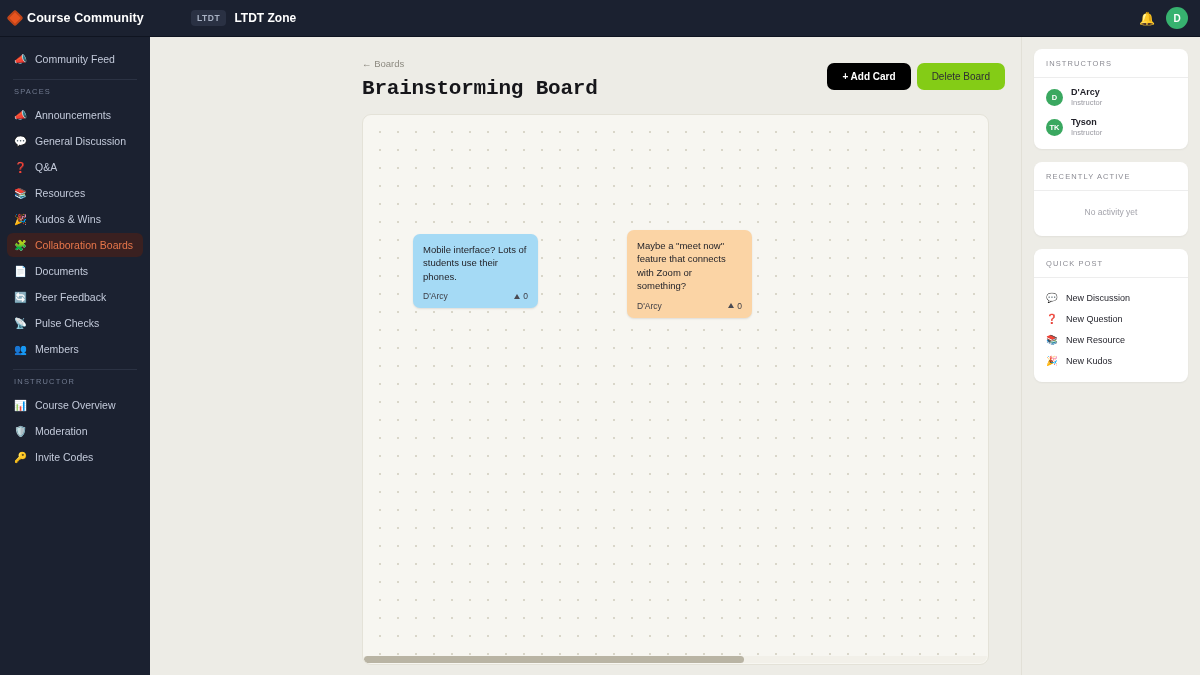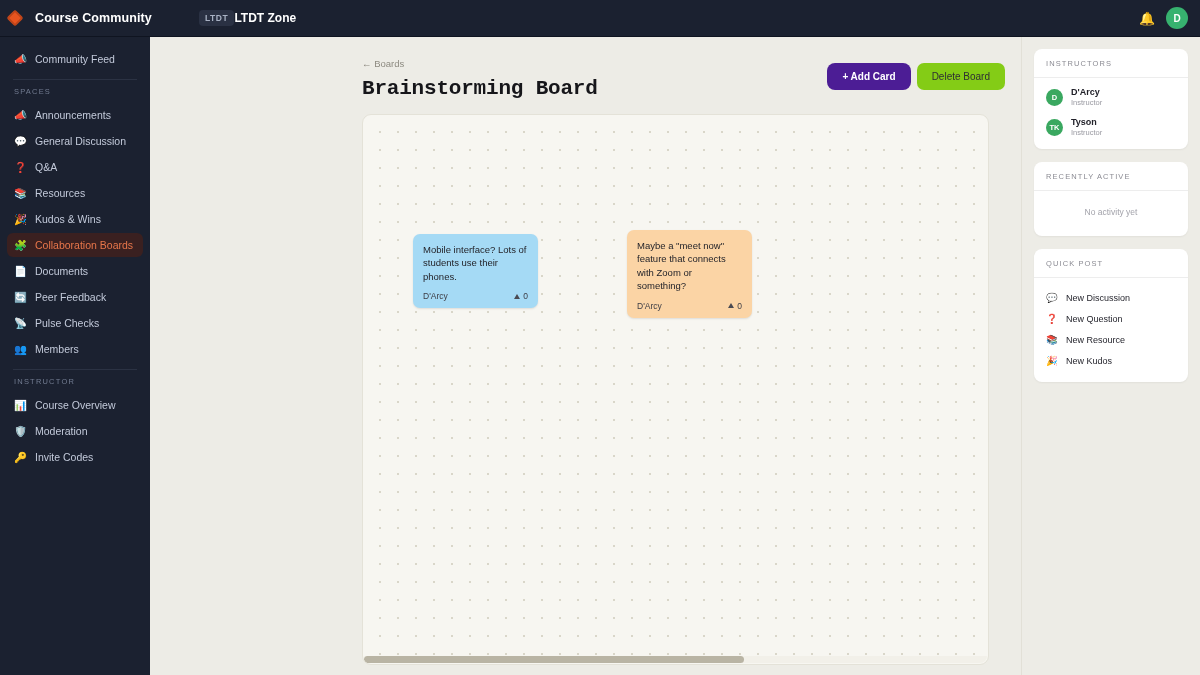--- a/index.html
+++ b/index.html
@@ -13,28 +13,28 @@
 
   
   .topbar {
     height: 37px; min-height: 37px;
     background: #1b2130;
     display: flex; align-items: center;
     padding: 0 12px 0 9px;
     position: relative;
     border-bottom: 1px solid #0f1420;
   }
-  .brand { display: flex; align-items: center; gap: 14px; }
+  .brand { display: flex; align-items: center; gap: 6px; }
   .diamond {
     width: 12px; height: 12px; background: #e8541f;
     transform: rotate(45deg); border-radius: 2px;
     box-shadow: inset 0 0 0 2px rgba(0,0,0,0.18);
   }
   .brand-name { color: #fff; font-size: 12.5px; font-weight: bold; letter-spacing: .1px; }
-  .tabgroup { display: flex; align-items: center; gap: 0; margin-left: 47px; }
+  .tabgroup { display: flex; align-items: center; gap: 8px; margin-left: 47px; }
   .tab-badge {
     background: #2a3143; color: #a9b2c4; font-size: 8.5px; font-weight: bold;
     padding: 3px 6px; border-radius: 4px; letter-spacing: .6px;
   }
   .tab-label { color: #fff; font-size: 12px; font-weight: bold; }
   .topbar-right { margin-left: auto; display: flex; align-items: center; gap: 10px; }
   .bell { font-size: 13px; line-height: 1; }
   .avatar-top {
     width: 22px; height: 22px; border-radius: 50%;
     background: #37b26f; color: #fff; font-size: 10px; font-weight: bold;
@@ -77,21 +77,21 @@
     font-family: Liberation Mono, monospace;
     font-size: 21px; font-weight: bold; color: #16161a;
     margin-left: 196px; letter-spacing: -.2px;
   }
   .btn-row { margin-left: auto; display: flex; gap: 6px; margin-top: -14px; }
   .btn {
     font-size: 10px; border-radius: 7px; padding: 8px 15px; border: none;
     cursor: pointer; font-family: "Liberation Sans", sans-serif; font-weight: bold;
     white-space: nowrap;
   }
-  .btn-primary { background: #4c1d95; color: #fff; border-radius: 8px; }
+  .btn-primary { background: #000000; color: #fff; }
   .btn-ghost { background: #84cc16; color: #2e2e33; font-weight: normal; }
 
   
   .board-wrap { margin-top: 14px; margin-left: 196px; margin-right: 16px; }
   .board {
     position: relative; height: 551px;
     background-color: #f7f6f1;
     background-image: radial-gradient(#d9d6c9 1px, transparent 1.1px);
     background-size: 18px 18px;
     background-position: 8px 8px;

